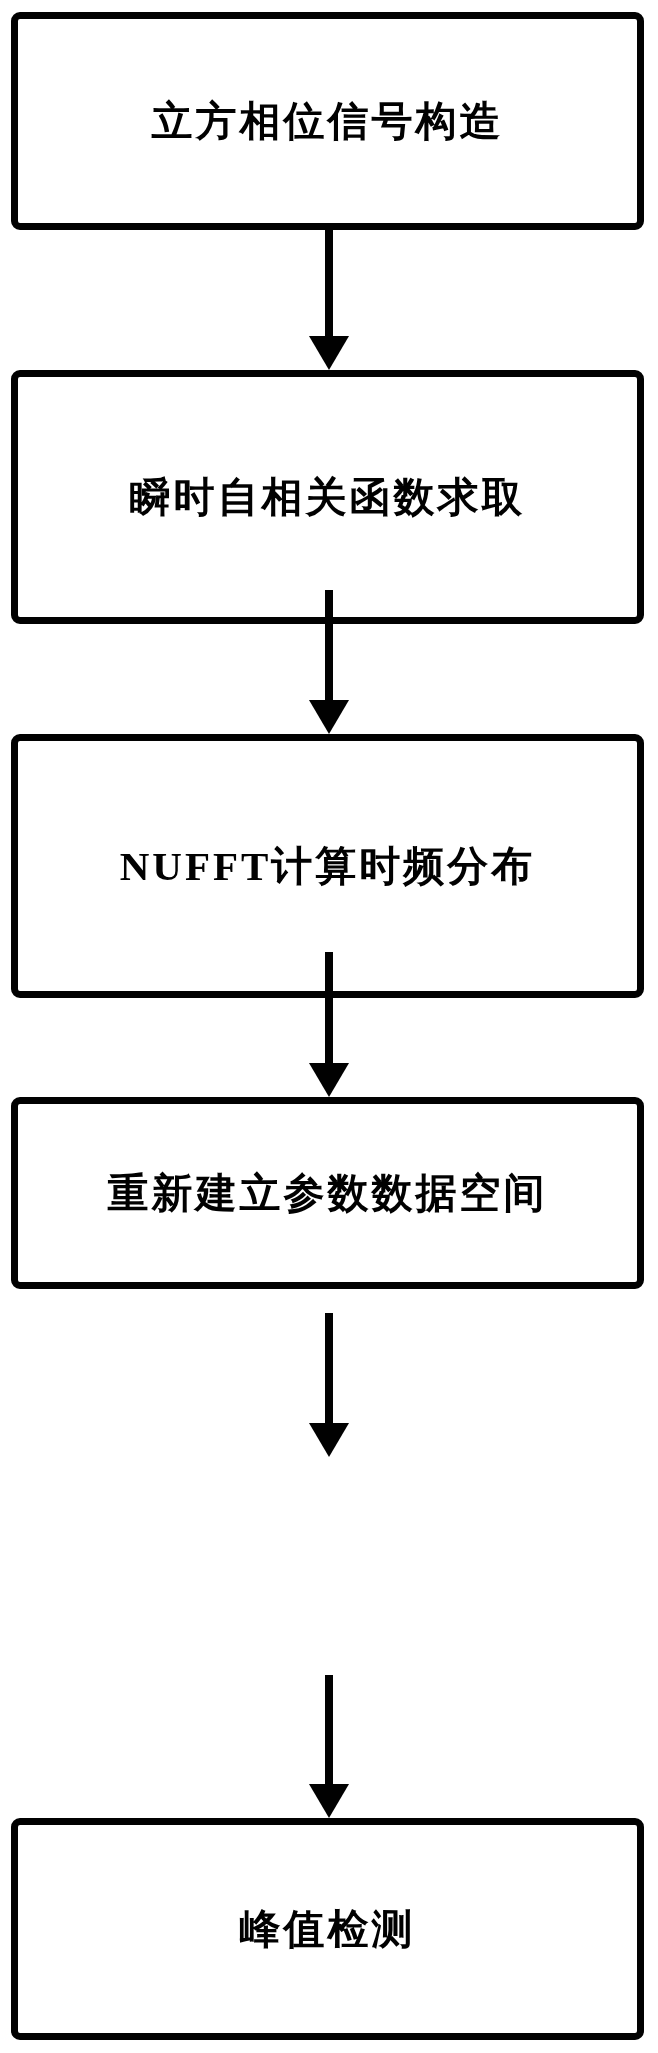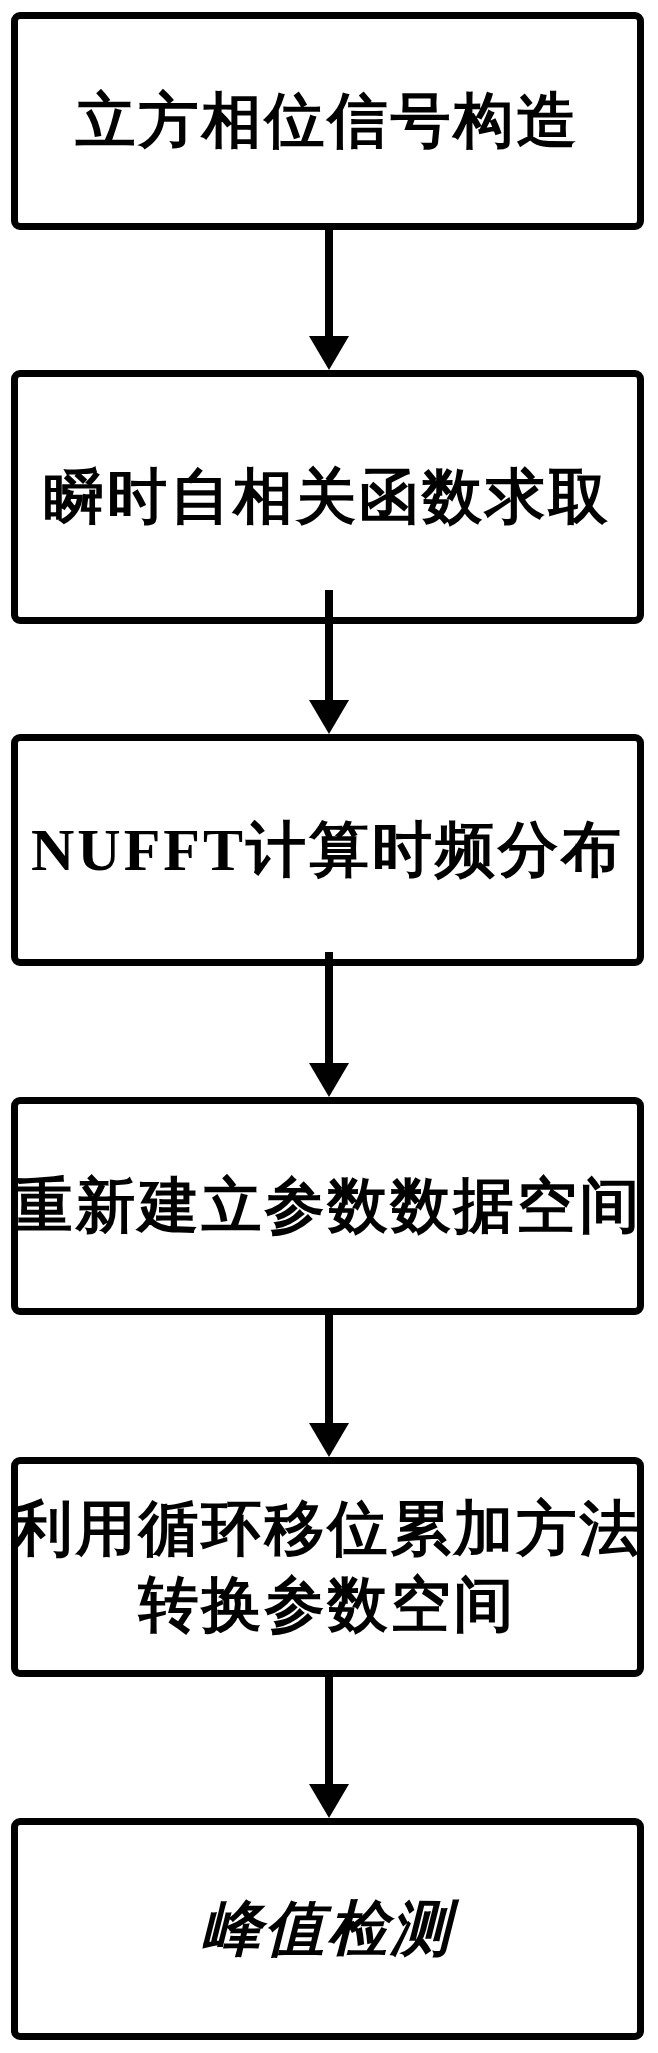--- a/index.html
+++ b/index.html
@@ -31,32 +31,32 @@
     border-radius: 9px;
     display: flex;
     flex-direction: column;
     align-items: center;
     justify-content: center;
     text-align: center;
   }
   .node-line {
     display: block;
     font-weight: bold;
-    font-size: 60px;
+    font-size: 41px;
     line-height: 76px;
     letter-spacing: 3px;
     color: #010101;
     white-space: nowrap;
   }
   .box-1 { top: 12px;   height: 218px; }
   .box-2 { top: 370px;  height: 254px; }
-  .box-3 { top: 734px;  height: 232px; }
-  .box-4 { top: 1097px; height: 218px; }
+  .box-3 { top: 734px;  height: 264px; }
+  .box-4 { top: 1097px; height: 192px; }
   .box-5 { top: 1457px; height: 220px; }
-  .box-6 { top: 1818px; height: 222px; font-style: italic; }
+  .box-6 { top: 1818px; height: 222px; }
 
   .arrow {
     position: absolute;
     left: 307px;
     width: 44px;
   }
   .arrow-1 { top: 228px;  height: 142px; }
   .arrow-2 { top: 590px;  height: 144px; }
   .arrow-3 { top: 952px;  height: 145px; }
   .arrow-4 { top: 1313px; height: 144px; }
@@ -115,24 +115,20 @@
 
   <div class="node box-4">
     <span class="node-line">重新建立参数数据空间</span>
   </div>
 
   <div class="arrow arrow-4">
     <div class="arrow-shaft"></div>
     <div class="arrow-head"></div>
   </div>
 
-  <div class="node box-5">
-    <span class="node-line">利用循环移位累加方法</span>
-    <span class="node-line">转换参数空间</span>
-  </div>
 
   <div class="arrow arrow-5">
     <div class="arrow-shaft"></div>
     <div class="arrow-head"></div>
   </div>
 
   <div class="node box-6">
     <span class="node-line">峰值检测</span>
   </div>
 

